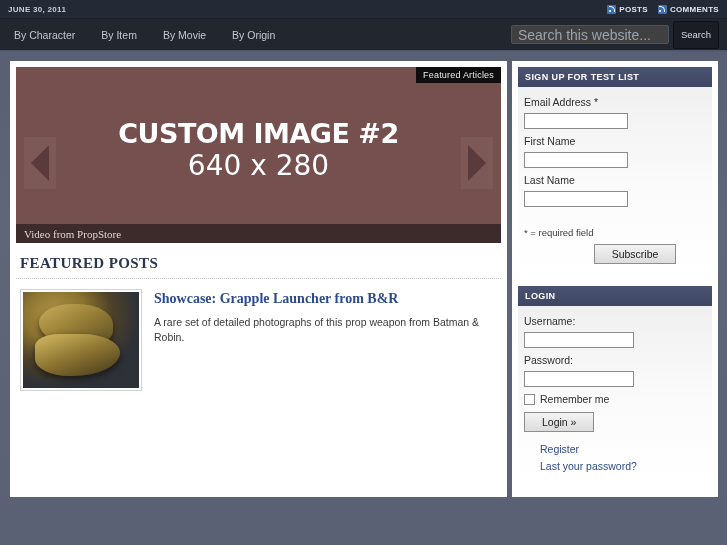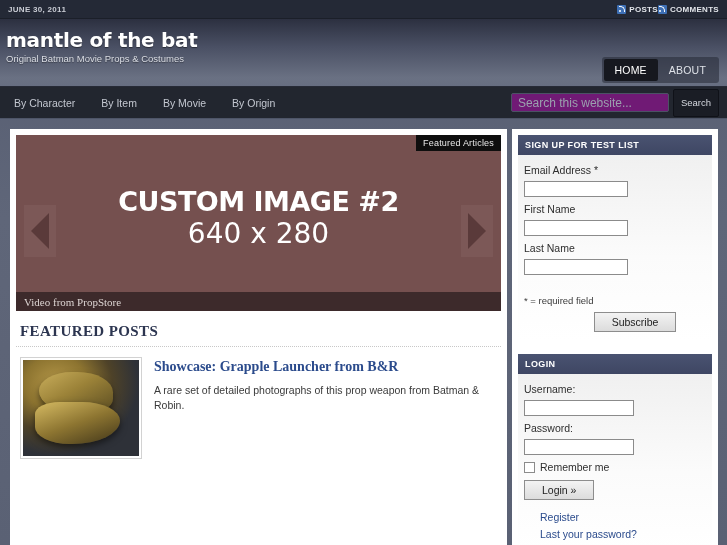--- a/index.html
+++ b/index.html
@@ -26,21 +26,21 @@
     justify-content: space-between;
     padding: 0 8px;
     border-bottom: 1px solid #1b1f29;
   }
   .topbar-date {
     color: #c9ccd4;
     font-size: 8px;
     font-weight: bold;
     letter-spacing: .3px;
   }
-  .topbar-feeds { display: flex; align-items: center; }
+  .topbar-feeds { display: flex; align-items: center; gap: 10px; }
   .feed-link {
     display: flex; align-items: center; gap: 3px;
     color: #e2e5ea;
     font-size: 8px;
     font-weight: bold;
     letter-spacing: .3px;
     text-decoration: none;
   }
   .rss-ico {
     width: 9px; height: 9px;
@@ -127,26 +127,26 @@
     color: #c3c7d0;
     font-size: 10.5px;
     text-decoration: none;
     padding: 0 14px 0 0;
     margin-right: 12px;
     text-align: center;
   }
   .searchbox { display: flex; align-items: center; gap: 4px; }
   .search-input {
     width: 158px; height: 19px;
-    background: #701a75;
+    background: #404040;
     border: 1px solid #4b melhor;
     border: 1px solid #4b5264;
     border-radius: 2px;
     color: #aeb3c0;
-    font-size: 12px;
+    font-size: 14px;
     padding: 0 6px;
     outline: none;
     font-family: "Liberation Sans", sans-serif;
   }
   .search-input::placeholder { color: #9ba1ae; }
   .search-btn {
     height: 28px;
     background: #1a1d25;
     border: 1px solid #0f1118;
     border-radius: 2px;
@@ -391,30 +391,20 @@
         <span class="rss-ico"></span>
         <span>POSTS</span>
       </a>
       <a class="feed-link" href="#">
         <span class="rss-ico"></span>
         <span>COMMENTS</span>
       </a>
     </div>
   </div>
 
-  <div class="header">
-    <div class="brand">
-      <div class="brand-title">mantle of the bat</div>
-      <div class="brand-tag">Original Batman Movie Props &amp; Costumes</div>
-    </div>
-    <div class="topnav">
-      <a href="#" class="active">HOME</a>
-      <a href="#">ABOUT</a>
-    </div>
-  </div>
 
   <div class="subnav">
     <div class="subnav-links">
       <a href="#">By Character</a>
       <a href="#">By Item</a>
       <a href="#">By Movie</a>
       <a href="#">By Origin</a>
     </div>
     <div class="searchbox">
       <input class="search-input" type="text" placeholder="Search this website..." style="">

